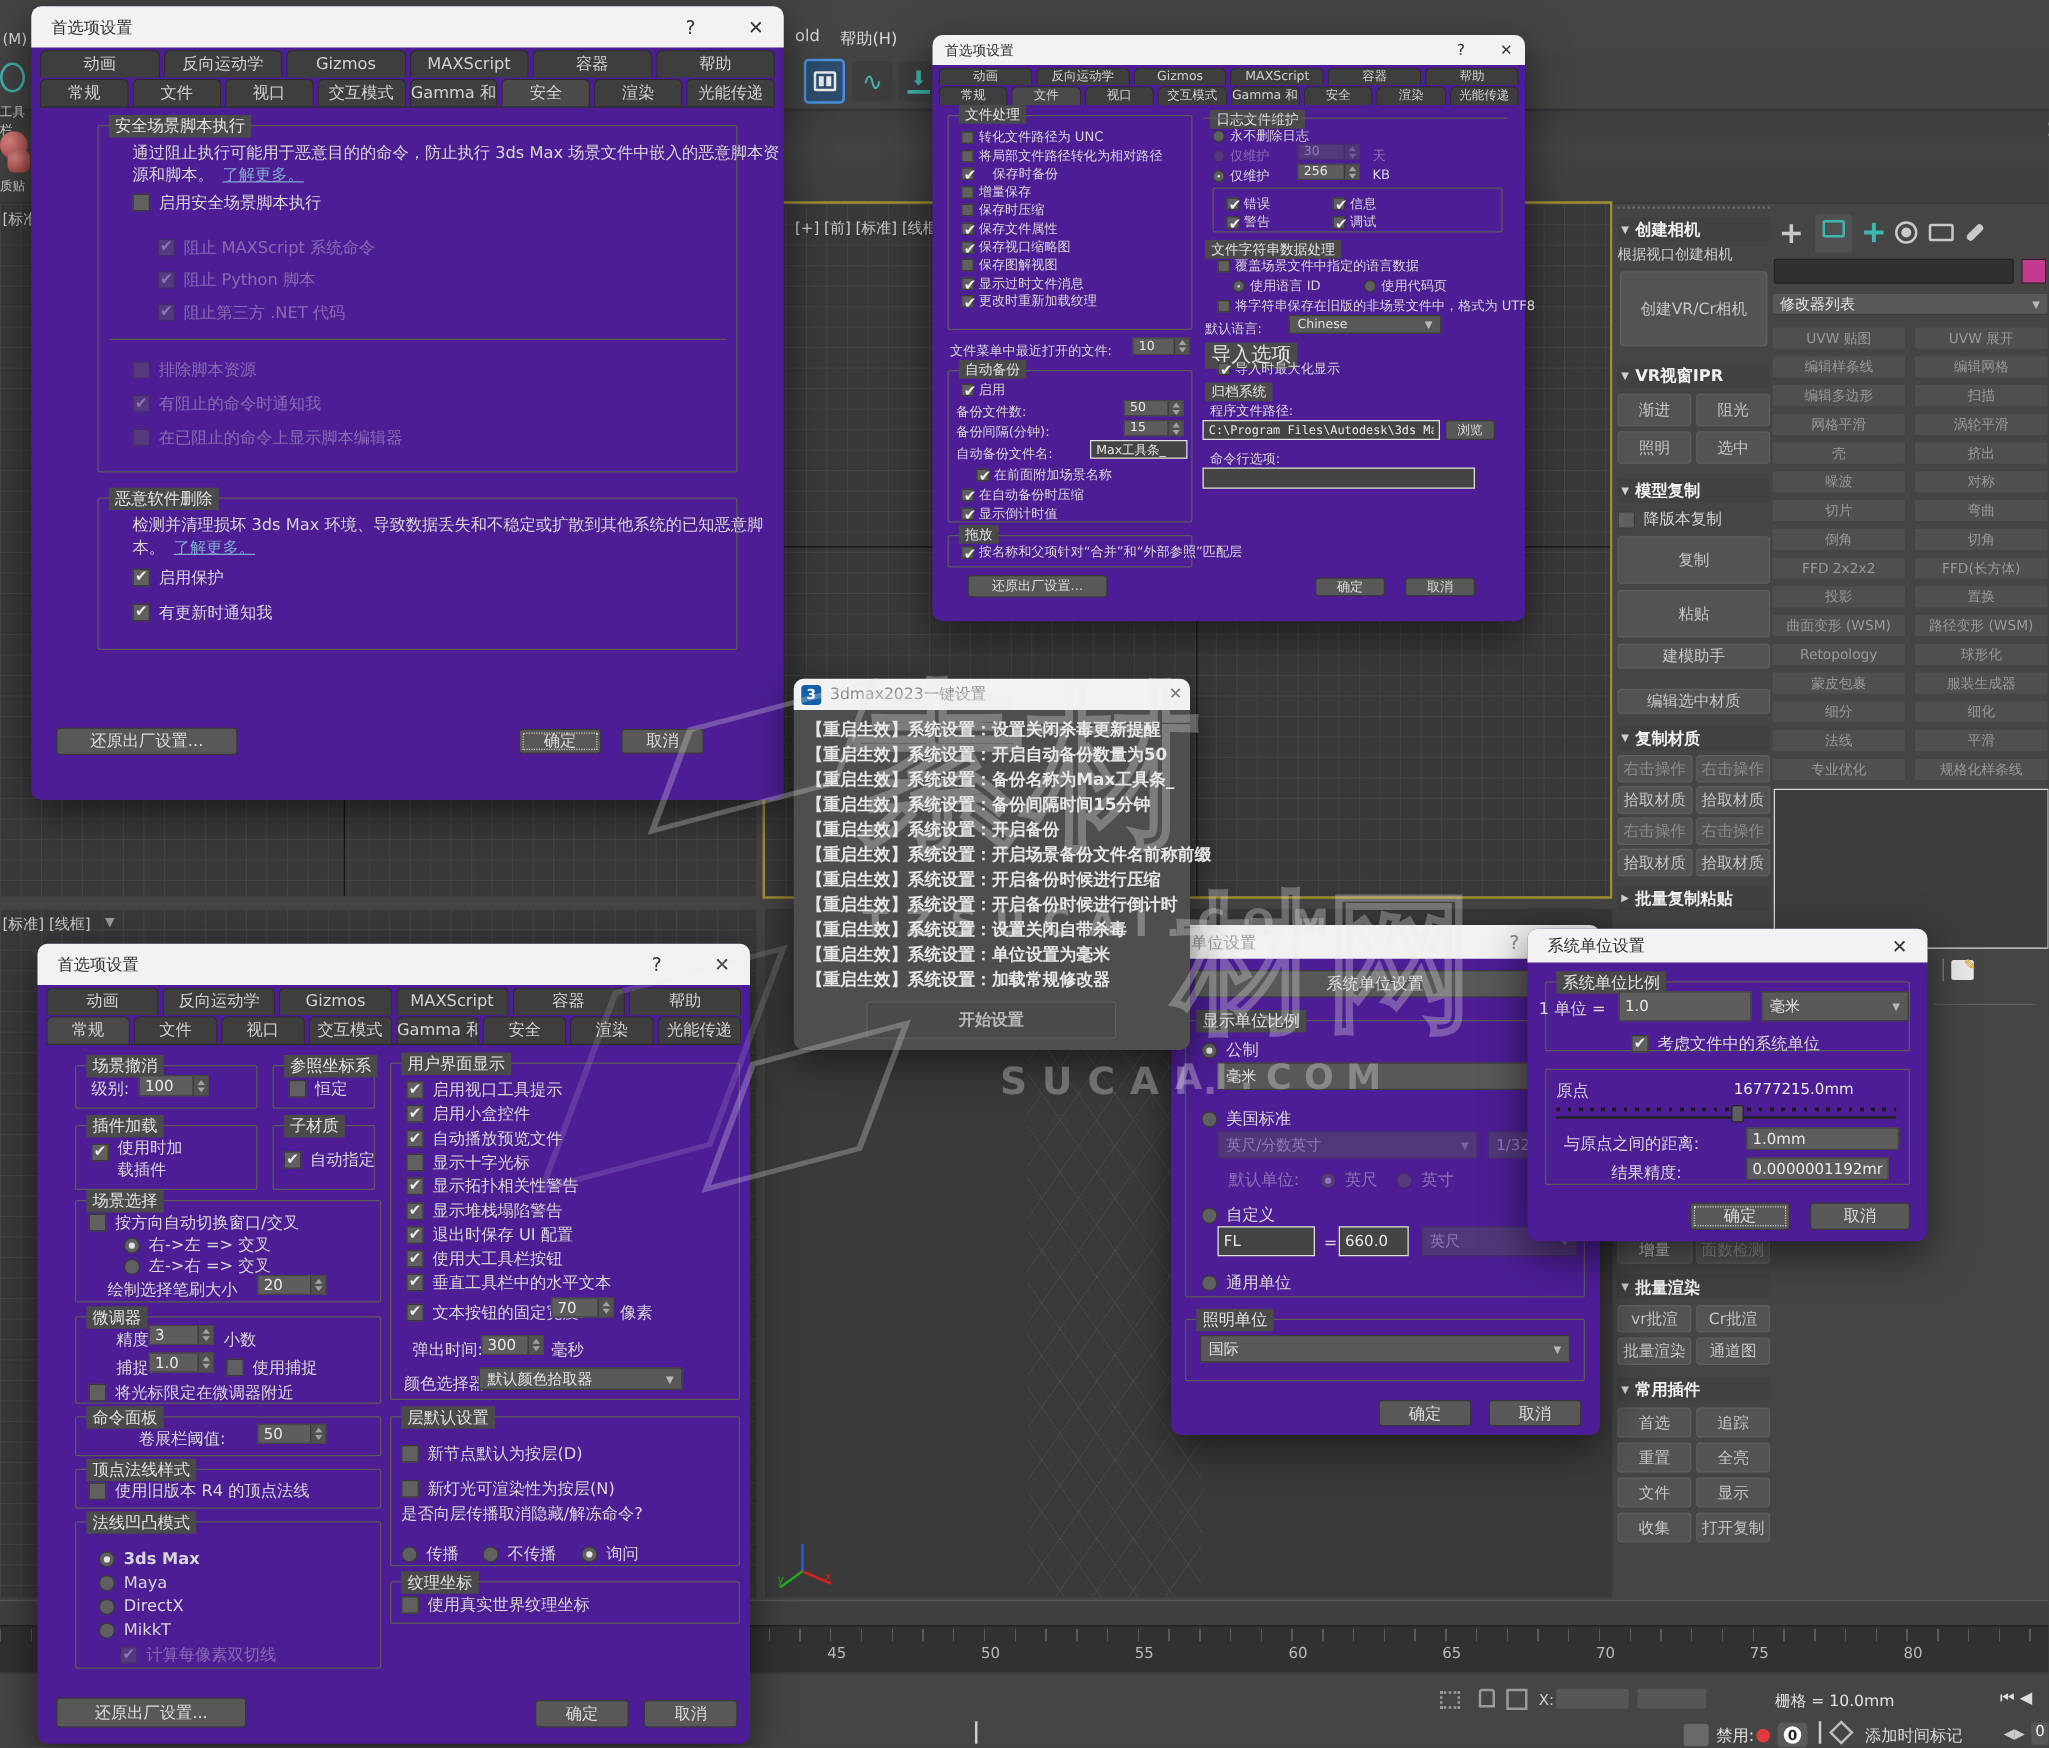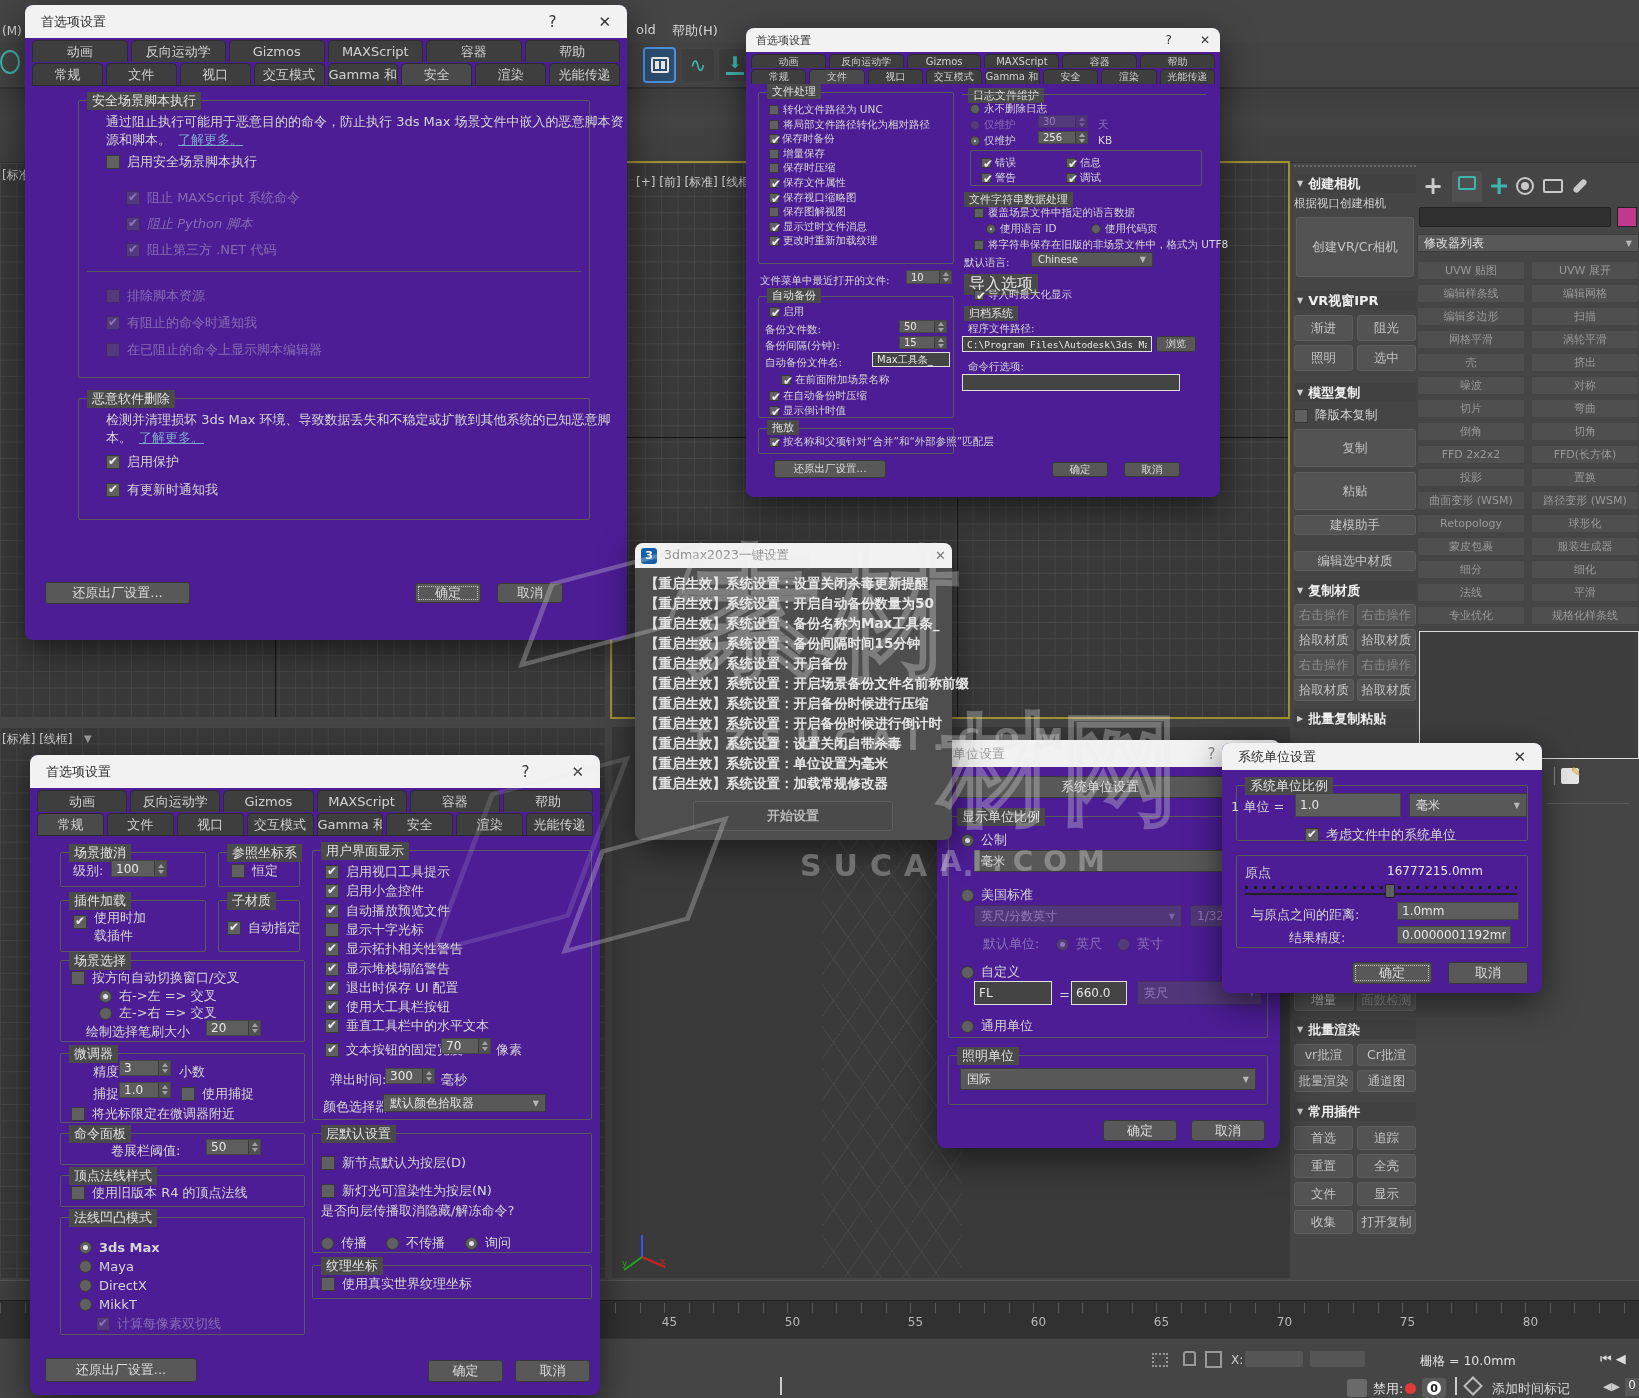--- a/index.html
+++ b/index.html
@@ -103,20 +103,26 @@
     <div class="abs" style="left:1420px;top:57px;width:10px;height:10px;border-radius:50%;background:#8d8d8d"></div>
     <div class="abs" style="left:1450px;top:51px;width:24px;height:24px;border-radius:50%;background:#8d8d8d;filter:blur(2px)"></div>
     <div class="abs" style="left:1486px;top:49px;width:28px;height:28px;border-radius:50%;background:#8d8d8d;filter:blur(2px)"></div>
     <div class="abs" style="left:1522px;top:48px;width:30px;height:30px;border-radius:50%;background:#8d8d8d;filter:blur(1px)"></div>
     <div class="abs" style="left:1562px;top:48px;width:1px;height:30px;border-left:1px dotted #6a6a6a"></div>
     <div class="abs" style="left:1572px;top:48px;font-size:23px;font-weight:bold;color:#ececec">Ɓ</div>
     <div class="abs" style="left:1604px;top:48px;width:24px;height:28px;background:#ececec;border-radius:3px;display:flex;align-items:center;justify-content:center;color:#35b0a5;font-weight:bold;font-size:13px">&gt;_</div>
     <div class="abs" style="left:1634px;top:48px;font-size:22px;color:#ddd">⌂</div>
   </div>
 
+  <div class="abs" style="left:0;top:80px;width:25px;height:560px;z-index:3">
+    <span class="abs" style="left:0;top:3px;font-size:10px;color:#ccc">工具栏</span>
+    <div class="abs" style="left:0;top:25px;width:22px;height:22px;border-radius:50%;background:radial-gradient(circle at 35% 35%,#e08a87,#a33c38)"></div>
+    <div class="abs" style="left:6px;top:40px;width:18px;height:18px;border-radius:30%;background:radial-gradient(circle at 35% 35%,#dd8a87,#8f3531)"></div>
+    <span class="abs" style="left:0;top:62px;font-size:10px;color:#ccc">质贴</span>
+  </div>
 
   <div class="ribbon"></div>
 
   <div class="vp vp-grid" style="left:0;top:163px;width:605px;height:554px">
     <div class="blkline" style="left:275px;top:0;width:1px;height:554px"></div>
     <span class="vplabel" style="left:2px;top:4px">[标准</span>
   </div>
   <div class="vp vp-grid" style="left:610px;top:161px;width:680px;height:558px;border:2px solid #a09130">
     <div class="blkline" style="left:0;top:274px;width:676px;height:1px"></div>
     <div class="blkline" style="left:345px;top:0;width:1px;height:554px"></div>
@@ -361,21 +367,21 @@
       <div>
 
       <div class="row ga" style="left: 27px; top: 52px;">
             <span class="cb"></span>
             <span>启用安全场景脚本执行</span>
           </div>
           <div class="row ga d i" style="left: 47px; top: 88px;">
             <span class="cb c"></span>
             <span>阻止 MAXScript 系统命令</span>
           </div>
-          <div class="row ga d i" style="left: 47px; top: 114px; font-style: italic;">
+          <div class="row ga d i" style="left: 47px; top: 114px;">
             <span class="cb c"></span>
             <span>阻止 Python 脚本</span>
           </div>
           <div class="row ga d i" style="left: 47px; top: 140px;">
             <span class="cb c"></span>
             <span>阻止第三方 .NET 代码</span>
           </div>
         </div>
       <div class="sep" style="left:8px;top:170px;width:494px"></div>
       <div>
@@ -451,21 +457,21 @@
       <div>
 
       <div class="row fh" style="font-size: 10.5px; gap: 4px; left: 10px; top: 10px;">
             <span class="cb" style="width:10px;height:10px"></span>
             <span>转化文件路径为 UNC</span>
           </div>
           <div class="row fh" style="font-size: 10.5px; gap: 4px; left: 10px; top: 24.6px;">
             <span class="cb" style="width:10px;height:10px"></span>
             <span>将局部文件路径转化为相对路径</span>
           </div>
-          <div class="row fh" style="font-size: 10.5px; gap: 3px; left: 10px; top: 39.2px; text-align: right;">
+          <div class="row fh" style="font-size: 10.5px; gap: 15px; left: 10px; top: 39.2px; text-align: right;">
             <span class="cb c" style="width:10px;height:10px"></span>
             <span>保存时备份</span>
           </div>
           <div class="row fh" style="font-size: 10.5px; gap: 4px; left: 10px; top: 53.8px;">
             <span class="cb" style="width:10px;height:10px"></span>
             <span>增量保存</span>
           </div>
           <div class="row fh" style="font-size: 10.5px; gap: 4px; left: 10px; top: 68.4px;">
             <span class="cb" style="width:10px;height:10px"></span>
             <span>保存时压缩</span>

